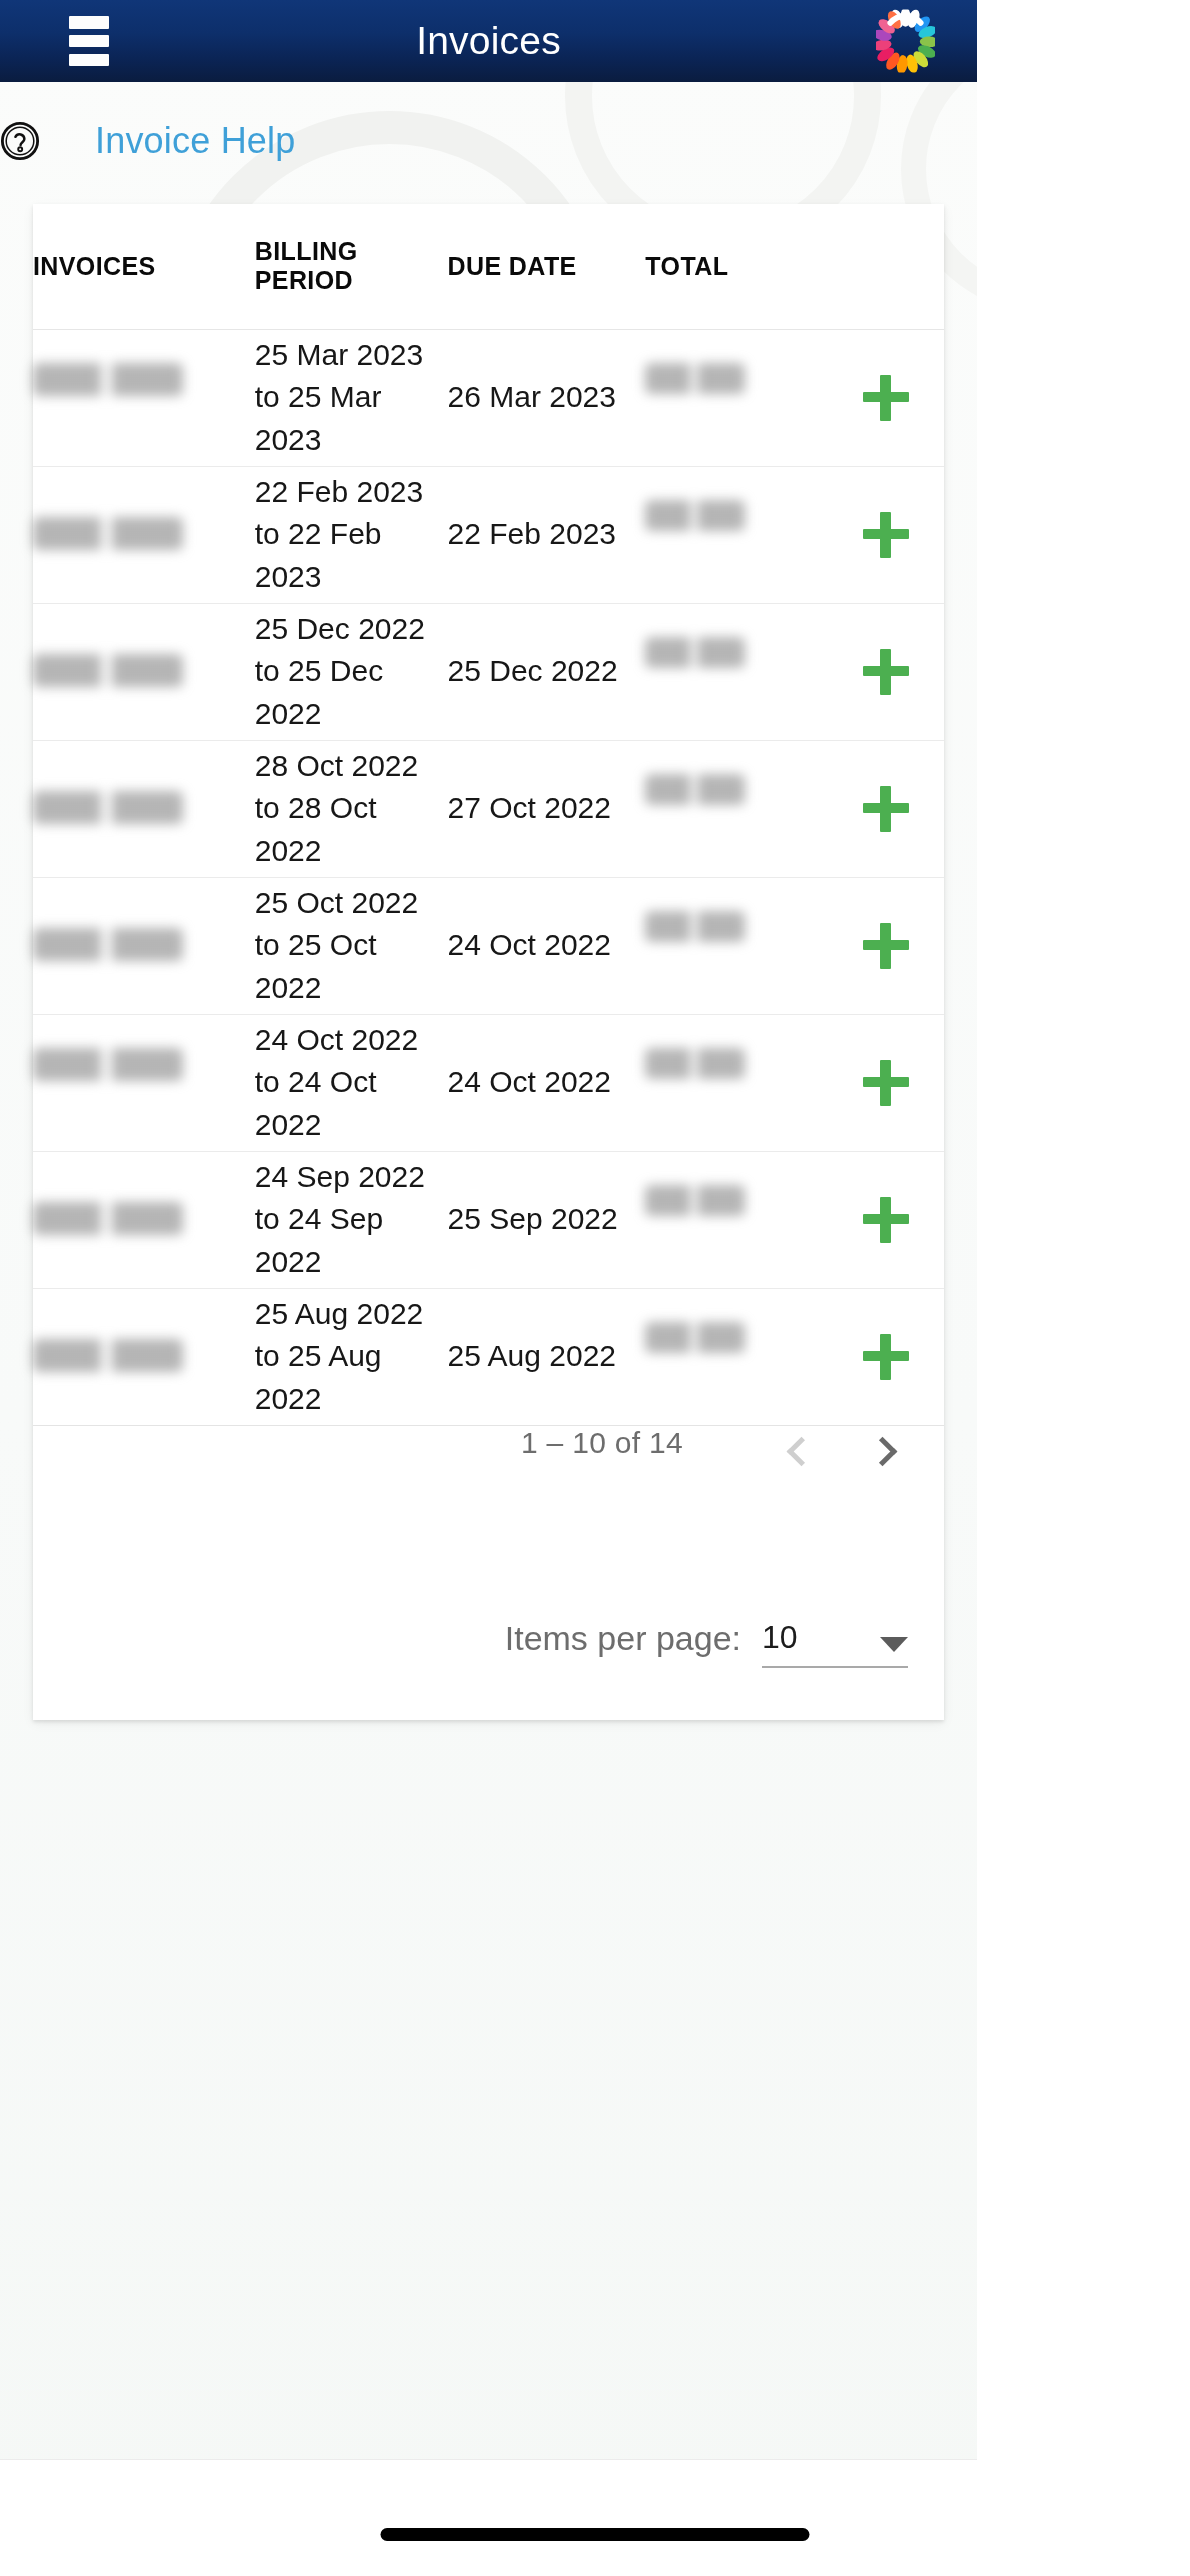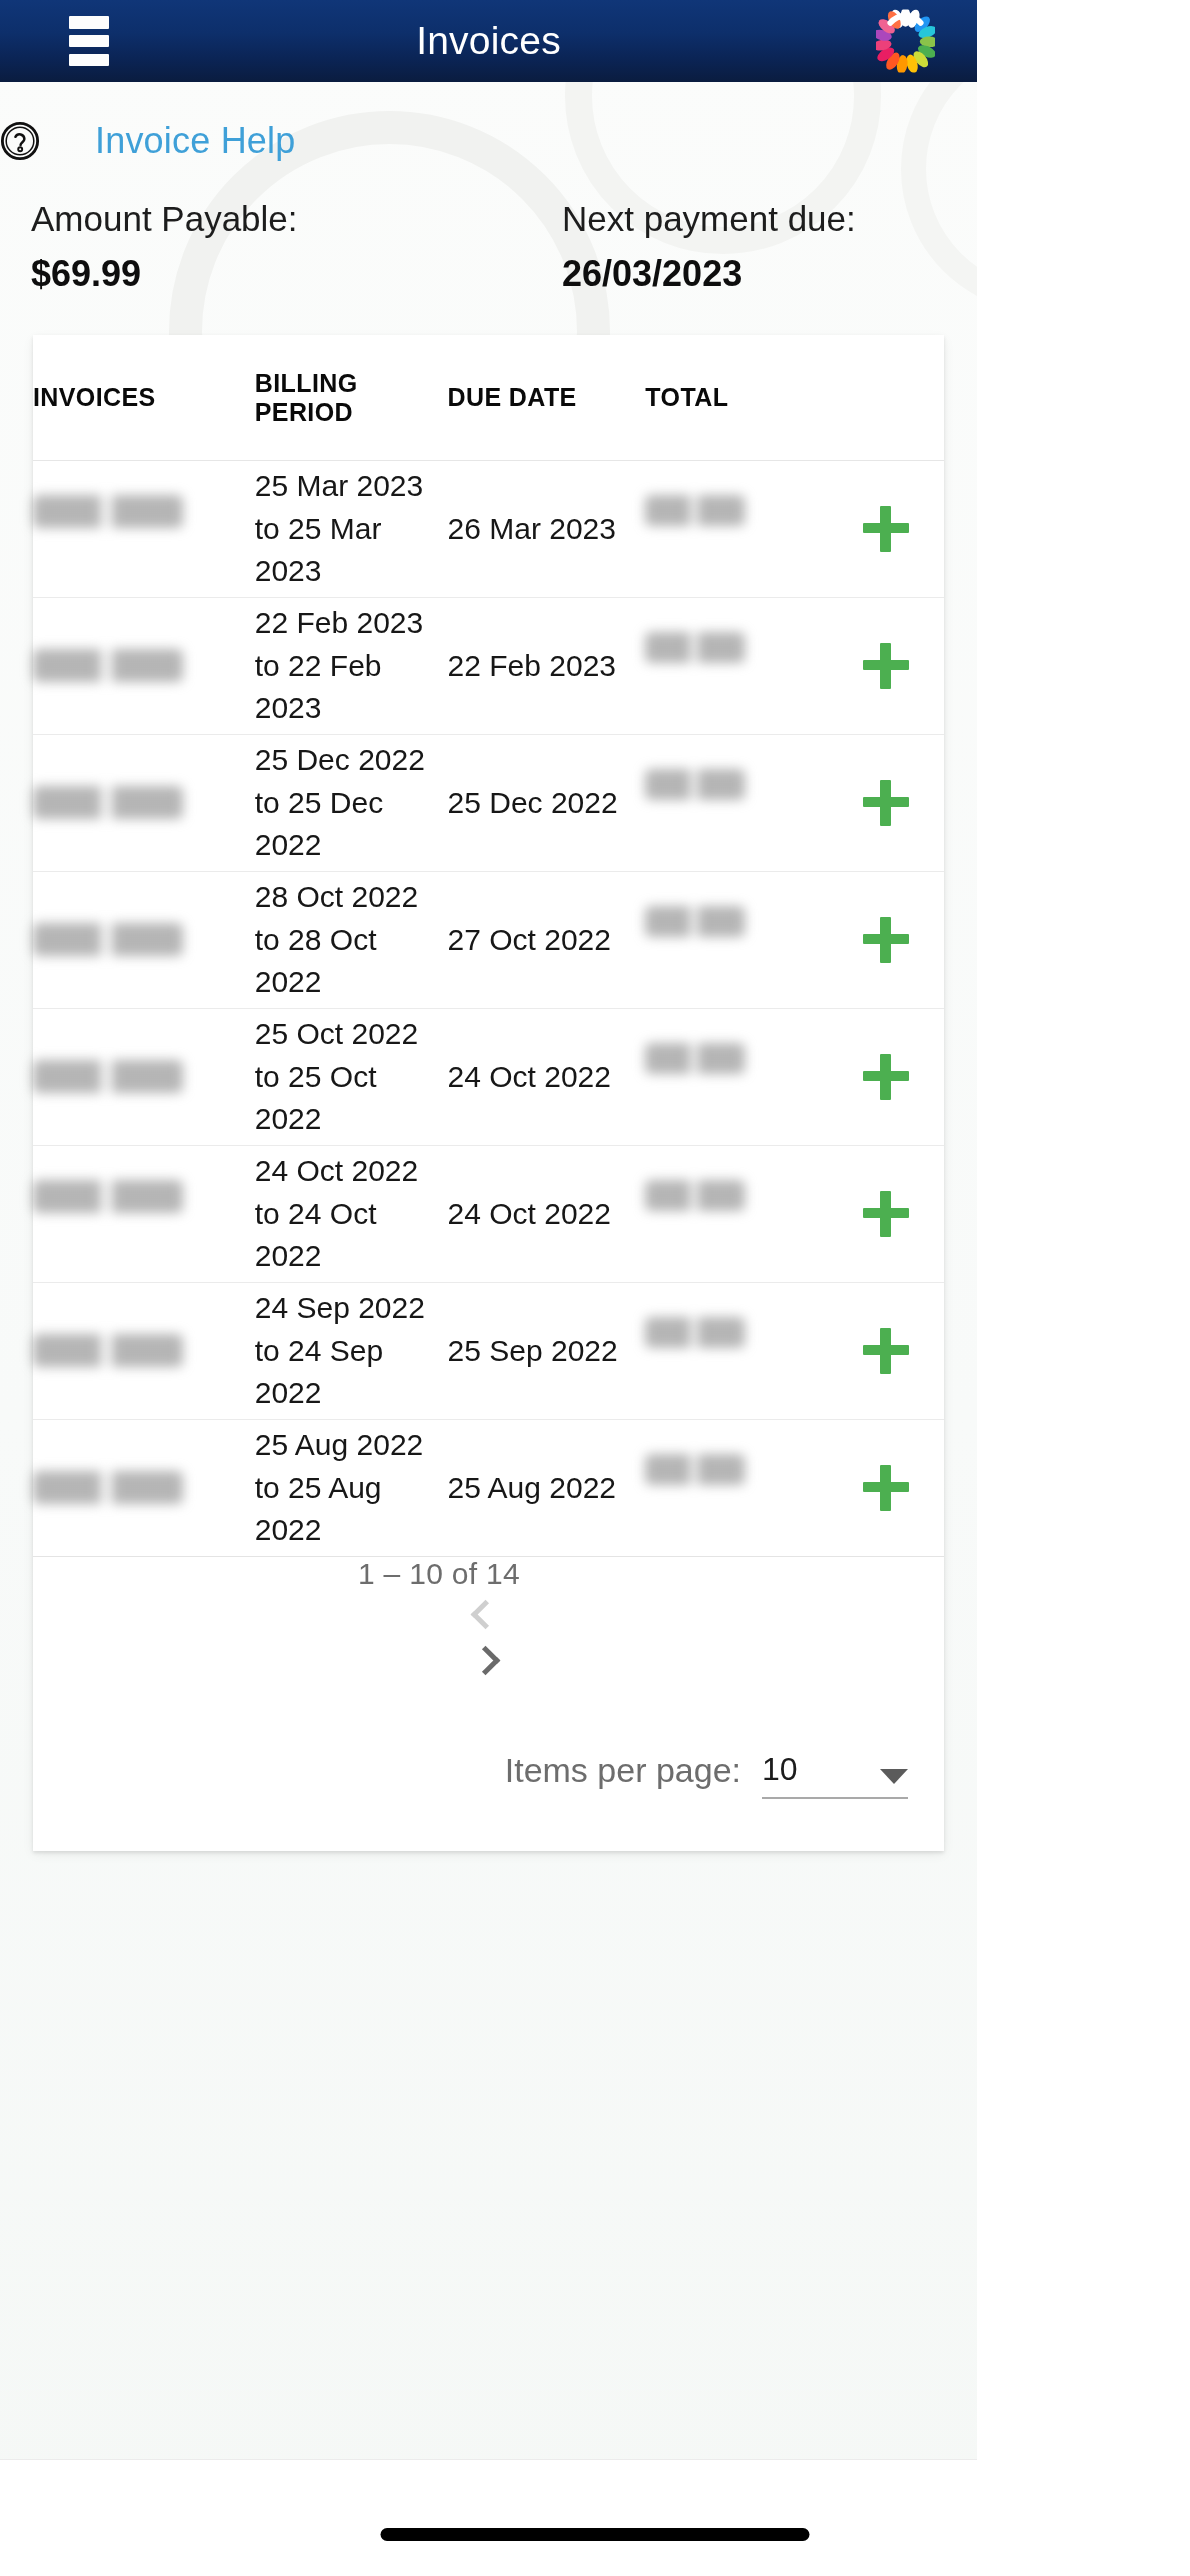--- a/index.html
+++ b/index.html
@@ -209,24 +209,23 @@
   }
   .plus-btn::before { left: 0; top: 17px; width: 46px; height: 10.5px; }
   .plus-btn::after  { top: 0; left: 17px; width: 10.5px; height: 46px; }
 
   
   .paginator {
     padding: 0 36px 44px 0;
   }
   .pg-top {
     display: flex;
-    align-items: center;
+    align-items: flex-start;
     justify-content: flex-end;
     height: 127px;
-    flex-direction: column;
   }
   .pg-range {
     font-size: 30px;
     color: #6d6d6d;
     margin-right: 63px;
     letter-spacing: 0.3px;
   }
   .pg-arrow {
     width: 52px; height: 52px;
     display: inline-flex;
@@ -381,30 +380,20 @@
       <svg viewBox="0 0 42 42" width="40" height="40" aria-hidden="true">
         <circle cx="21" cy="21" r="18.5" fill="none" stroke="#111111" stroke-width="3"></circle>
         <circle cx="21" cy="21" r="14.5" fill="none" stroke="#111111" stroke-width="1.6"></circle>
         <path d="M16.2 16.6 a5 5 0 0 1 9.4 2.3 c0 3.1 -4 3.6 -4 6.4" fill="none" stroke="#111111" stroke-width="2.6" stroke-linecap="round"></path>
         <circle cx="21.2" cy="29.6" r="2.1" fill="none" stroke="#111111" stroke-width="2"></circle>
       </svg>
     </span>
     <span class="help-text">Invoice Help</span>
   </div>
 
-  <div class="summary">
-    <div class="sum-col">
-      <div class="sum-label">Amount Payable:</div>
-      <div class="sum-value">$69.99</div>
-    </div>
-    <div class="sum-col right">
-      <div class="sum-label">Next payment due:</div>
-      <div class="sum-value">26/03/2023</div>
-    </div>
-  </div>
 
   <div class="card">
     <table class="invoice-table">
       <thead>
         <tr>
           <th class="c-inv">INVOICES</th>
           <th class="c-bill">BILLING PERIOD</th>
           <th class="c-due">DUE DATE</th>
           <th class="c-tot">TOTAL</th>
           <th class="c-act"></th>

